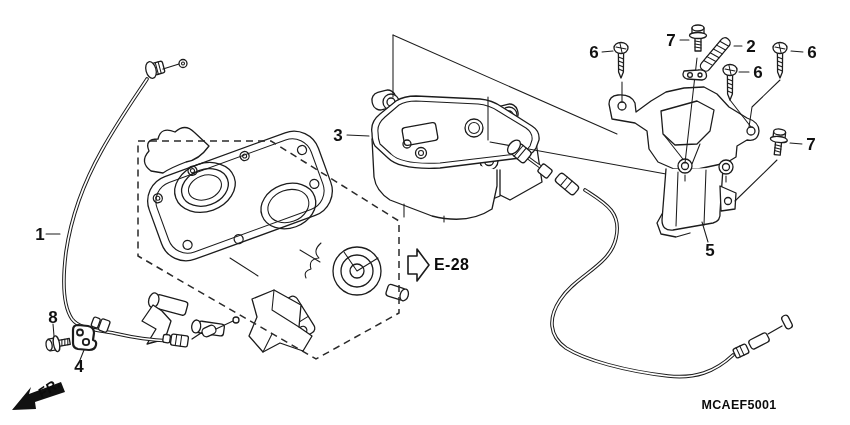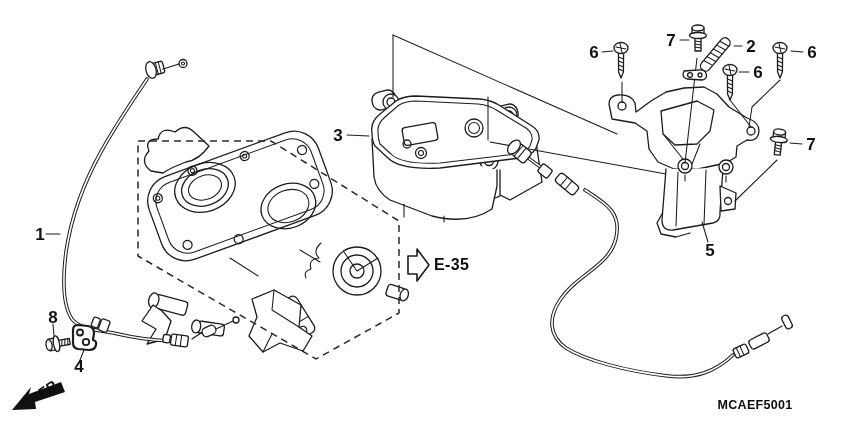--- a/index.html
+++ b/index.html
@@ -6,21 +6,21 @@
   .stage{position:relative;width:850px;height:425px;background:#ffffff;overflow:hidden;
          font-family:"Liberation Sans",sans-serif;color:#111;}
   .stage svg{position:absolute;left:0;top:0;}
   .callout{position:absolute;transform:translate(-50%,-50%);font-size:17px;font-weight:bold;
            color:#111;line-height:1;user-select:none;}
   .ref-label{position:absolute;transform:translate(0,-50%);font-size:16px;font-weight:bold;
              letter-spacing:.4px;color:#0b0b0b;}
   .fr-label{position:absolute;transform:translate(-50%,-50%) rotate(-33deg);
             font-size:14px;font-weight:bold;font-style:italic;color:#0b0b0b;letter-spacing:.5px;}
   .code-label{position:absolute;transform:translate(-50%,-50%);font-size:12.5px;font-weight:bold;
-              letter-spacing:.3px;color:#0b0b0b;margin-left:16px;}
+              letter-spacing:.3px;color:#0b0b0b;}
   .lineart{stroke:#1c1c1c;fill:none;stroke-width:1.3;stroke-linecap:round;stroke-linejoin:round;}
   .wfill{fill:#ffffff;}
   .thin{stroke-width:1.05;}
   .cable-out{stroke:#1c1c1c;fill:none;stroke-width:3.6;stroke-linecap:round;}
   .cable-in{stroke:#ffffff;fill:none;stroke-width:1.6;stroke-linecap:round;}
   .dashedbox{stroke:#2a2a2a;fill:none;stroke-width:1.5;stroke-dasharray:7 5;}
   .solid{fill:#111;stroke:none;}
 </style>
 </head>
 <body>
@@ -278,16 +278,16 @@
   <div class="callout" style="left:338px;top:135px">3</div>
   <div class="callout" style="left:79px;top:366px">4</div>
   <div class="callout" style="left:710px;top:250px">5</div>
   <div class="callout" style="left:594px;top:52px">6</div>
   <div class="callout" style="left:758px;top:72px">6</div>
   <div class="callout" style="left:812px;top:52px">6</div>
   <div class="callout" style="left:671px;top:40px">7</div>
   <div class="callout" style="left:811px;top:144px">7</div>
   <div class="callout" style="left:53px;top:317px">8</div>
 
-  <div class="ref-label" style="left:434px;top:265px">E-35</div>
+  <div class="ref-label" style="left:434px;top:265px">E-28</div>
   <div class="fr-label" style="left:49px;top:388px">FR.</div>
   <div class="code-label" style="left:739px;top:405px">MCAEF5001</div>
 </div>
 
 </body></html>

